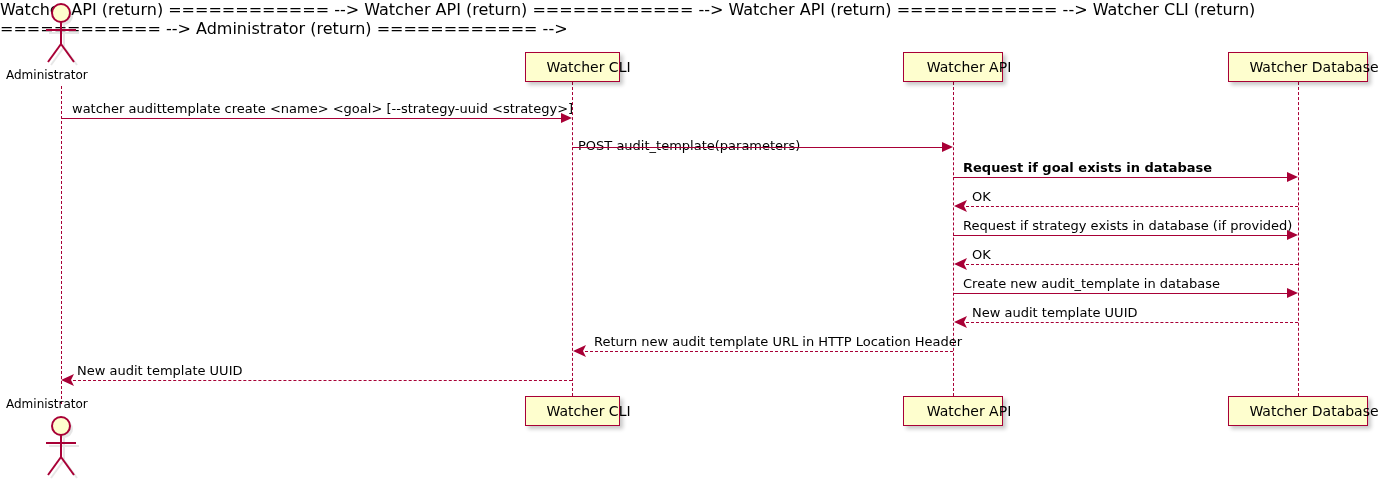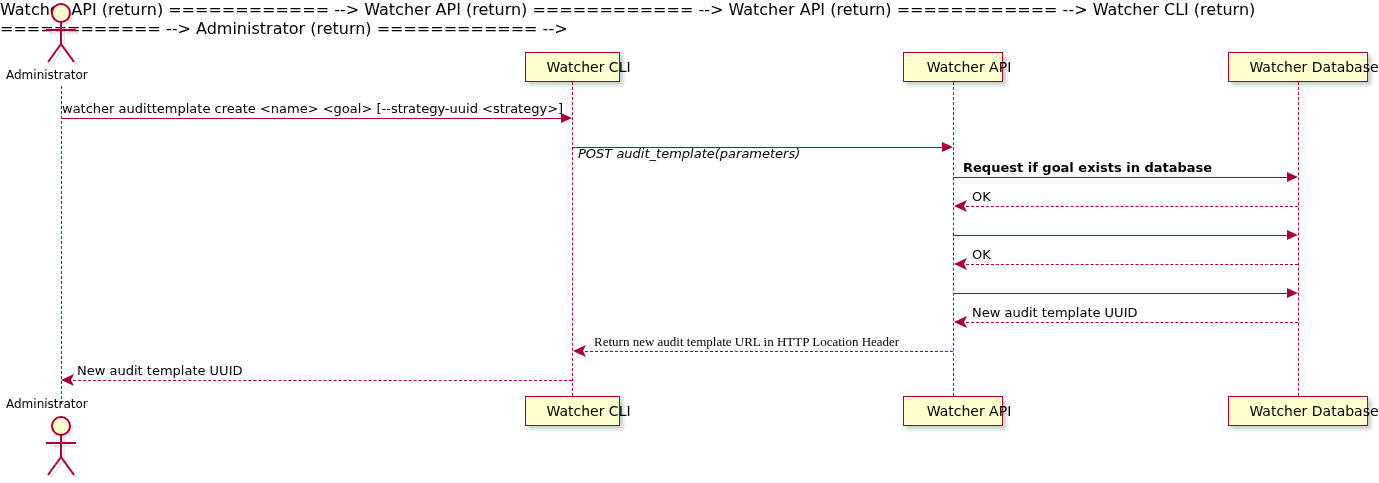--- a/index.html
+++ b/index.html
@@ -111,71 +111,73 @@
     <span>Watcher CLI</span>
   </div>
   <div class="pbox" style="left:903px; top:52px; width:100px; height:30px;">
     <span>Watcher API</span>
   </div>
   <div class="pbox" style="left:1228px; top:52px; width:140px; height:30px;">
     <span>Watcher Database</span>
   </div>
 
   
-  <div class="msg-label" style="left:62px; top:101px;">watcher audittemplate create &lt;name&gt; &lt;goal&gt; [--strategy-uuid &lt;strategy&gt;]</div>
+  <div class="msg-label" style="left:72px; top:101px;">watcher audittemplate create &lt;name&gt; &lt;goal&gt; [--strategy-uuid &lt;strategy&gt;]</div>
   <div class="msg-line" style="left:61px; top:118px; width:500px;"></div>
   <div class="arrow-head right solid" style="left:561px; top:113px;"></div>
 
   
-  <div class="msg-label" style="left:578px; top:146px;font-style:italic;">POST audit_template(parameters)</div>
+  <div class="msg-label" style="left:578px; top:138px;">POST audit_template(parameters)</div>
   <div class="msg-line" style="left:572px; top:147px; width:370px;"></div>
   <div class="arrow-head right solid" style="left:942px; top:142px;"></div>
 
   
   <div class="msg-label" style="left:963px; top:160px;font-weight:bold;">Request if goal exists in database</div>
   <div class="msg-line" style="left:953px; top:177px; width:334px;"></div>
   <div class="arrow-head right solid" style="left:1287px; top:172px;"></div>
 
    Watcher API (return) ============ --&gt;
   <div class="msg-label" style="left:972px; top:189px;">OK</div>
   <div class="msg-line dashed" style="left:966px; top:206px; width:332px;"></div>
   <div class="arrow-open" style="left:954px; top:200px;">
     <svg width="13" height="12" viewBox="0 0 13 12">
       <path d="M0,6 L13,0 L10,6 L13,12 Z" fill="#A80036"></path>
     </svg>
   </div>
 
   
+  <div class="msg-label" style="left:963px; top:218px;">Request if strategy exists in database (if provided)</div>
   <div class="msg-line" style="left:953px; top:235px; width:334px;"></div>
   <div class="arrow-head right solid" style="left:1287px; top:230px;"></div>
 
    Watcher API (return) ============ --&gt;
   <div class="msg-label" style="left:972px; top:247px;">OK</div>
   <div class="msg-line dashed" style="left:966px; top:264px; width:332px;"></div>
   <div class="arrow-open" style="left:954px; top:258px;">
     <svg width="13" height="12" viewBox="0 0 13 12">
       <path d="M0,6 L13,0 L10,6 L13,12 Z" fill="#A80036"></path>
     </svg>
   </div>
 
   
+  <div class="msg-label" style="left:963px; top:276px;">Create new audit_template in database</div>
   <div class="msg-line" style="left:953px; top:293px; width:334px;"></div>
   <div class="arrow-head right solid" style="left:1287px; top:288px;"></div>
 
    Watcher API (return) ============ --&gt;
   <div class="msg-label" style="left:972px; top:305px;">New audit template UUID</div>
   <div class="msg-line dashed" style="left:966px; top:322px; width:332px;"></div>
   <div class="arrow-open" style="left:954px; top:316px;">
     <svg width="13" height="12" viewBox="0 0 13 12">
       <path d="M0,6 L13,0 L10,6 L13,12 Z" fill="#A80036"></path>
     </svg>
   </div>
 
    Watcher CLI (return) ============ --&gt;
-  <div class="msg-label" style="left:594px; top:334px;font-family:Liberation Serif, serif;">Return new audit template URL in HTTP Location Header</div>
+  <div class="msg-label" style="left:594px; top:334px;">Return new audit template URL in HTTP Location Header</div>
   <div class="msg-line dashed" style="left:585px; top:351px; width:368px;"></div>
   <div class="arrow-open" style="left:573px; top:345px;">
     <svg width="13" height="12" viewBox="0 0 13 12">
       <path d="M0,6 L13,0 L10,6 L13,12 Z" fill="#A80036"></path>
     </svg>
   </div>
 
    Administrator (return) ============ --&gt;
   <div class="msg-label" style="left:77px; top:363px;">New audit template UUID</div>
   <div class="msg-line dashed" style="left:73px; top:380px; width:499px;"></div>

